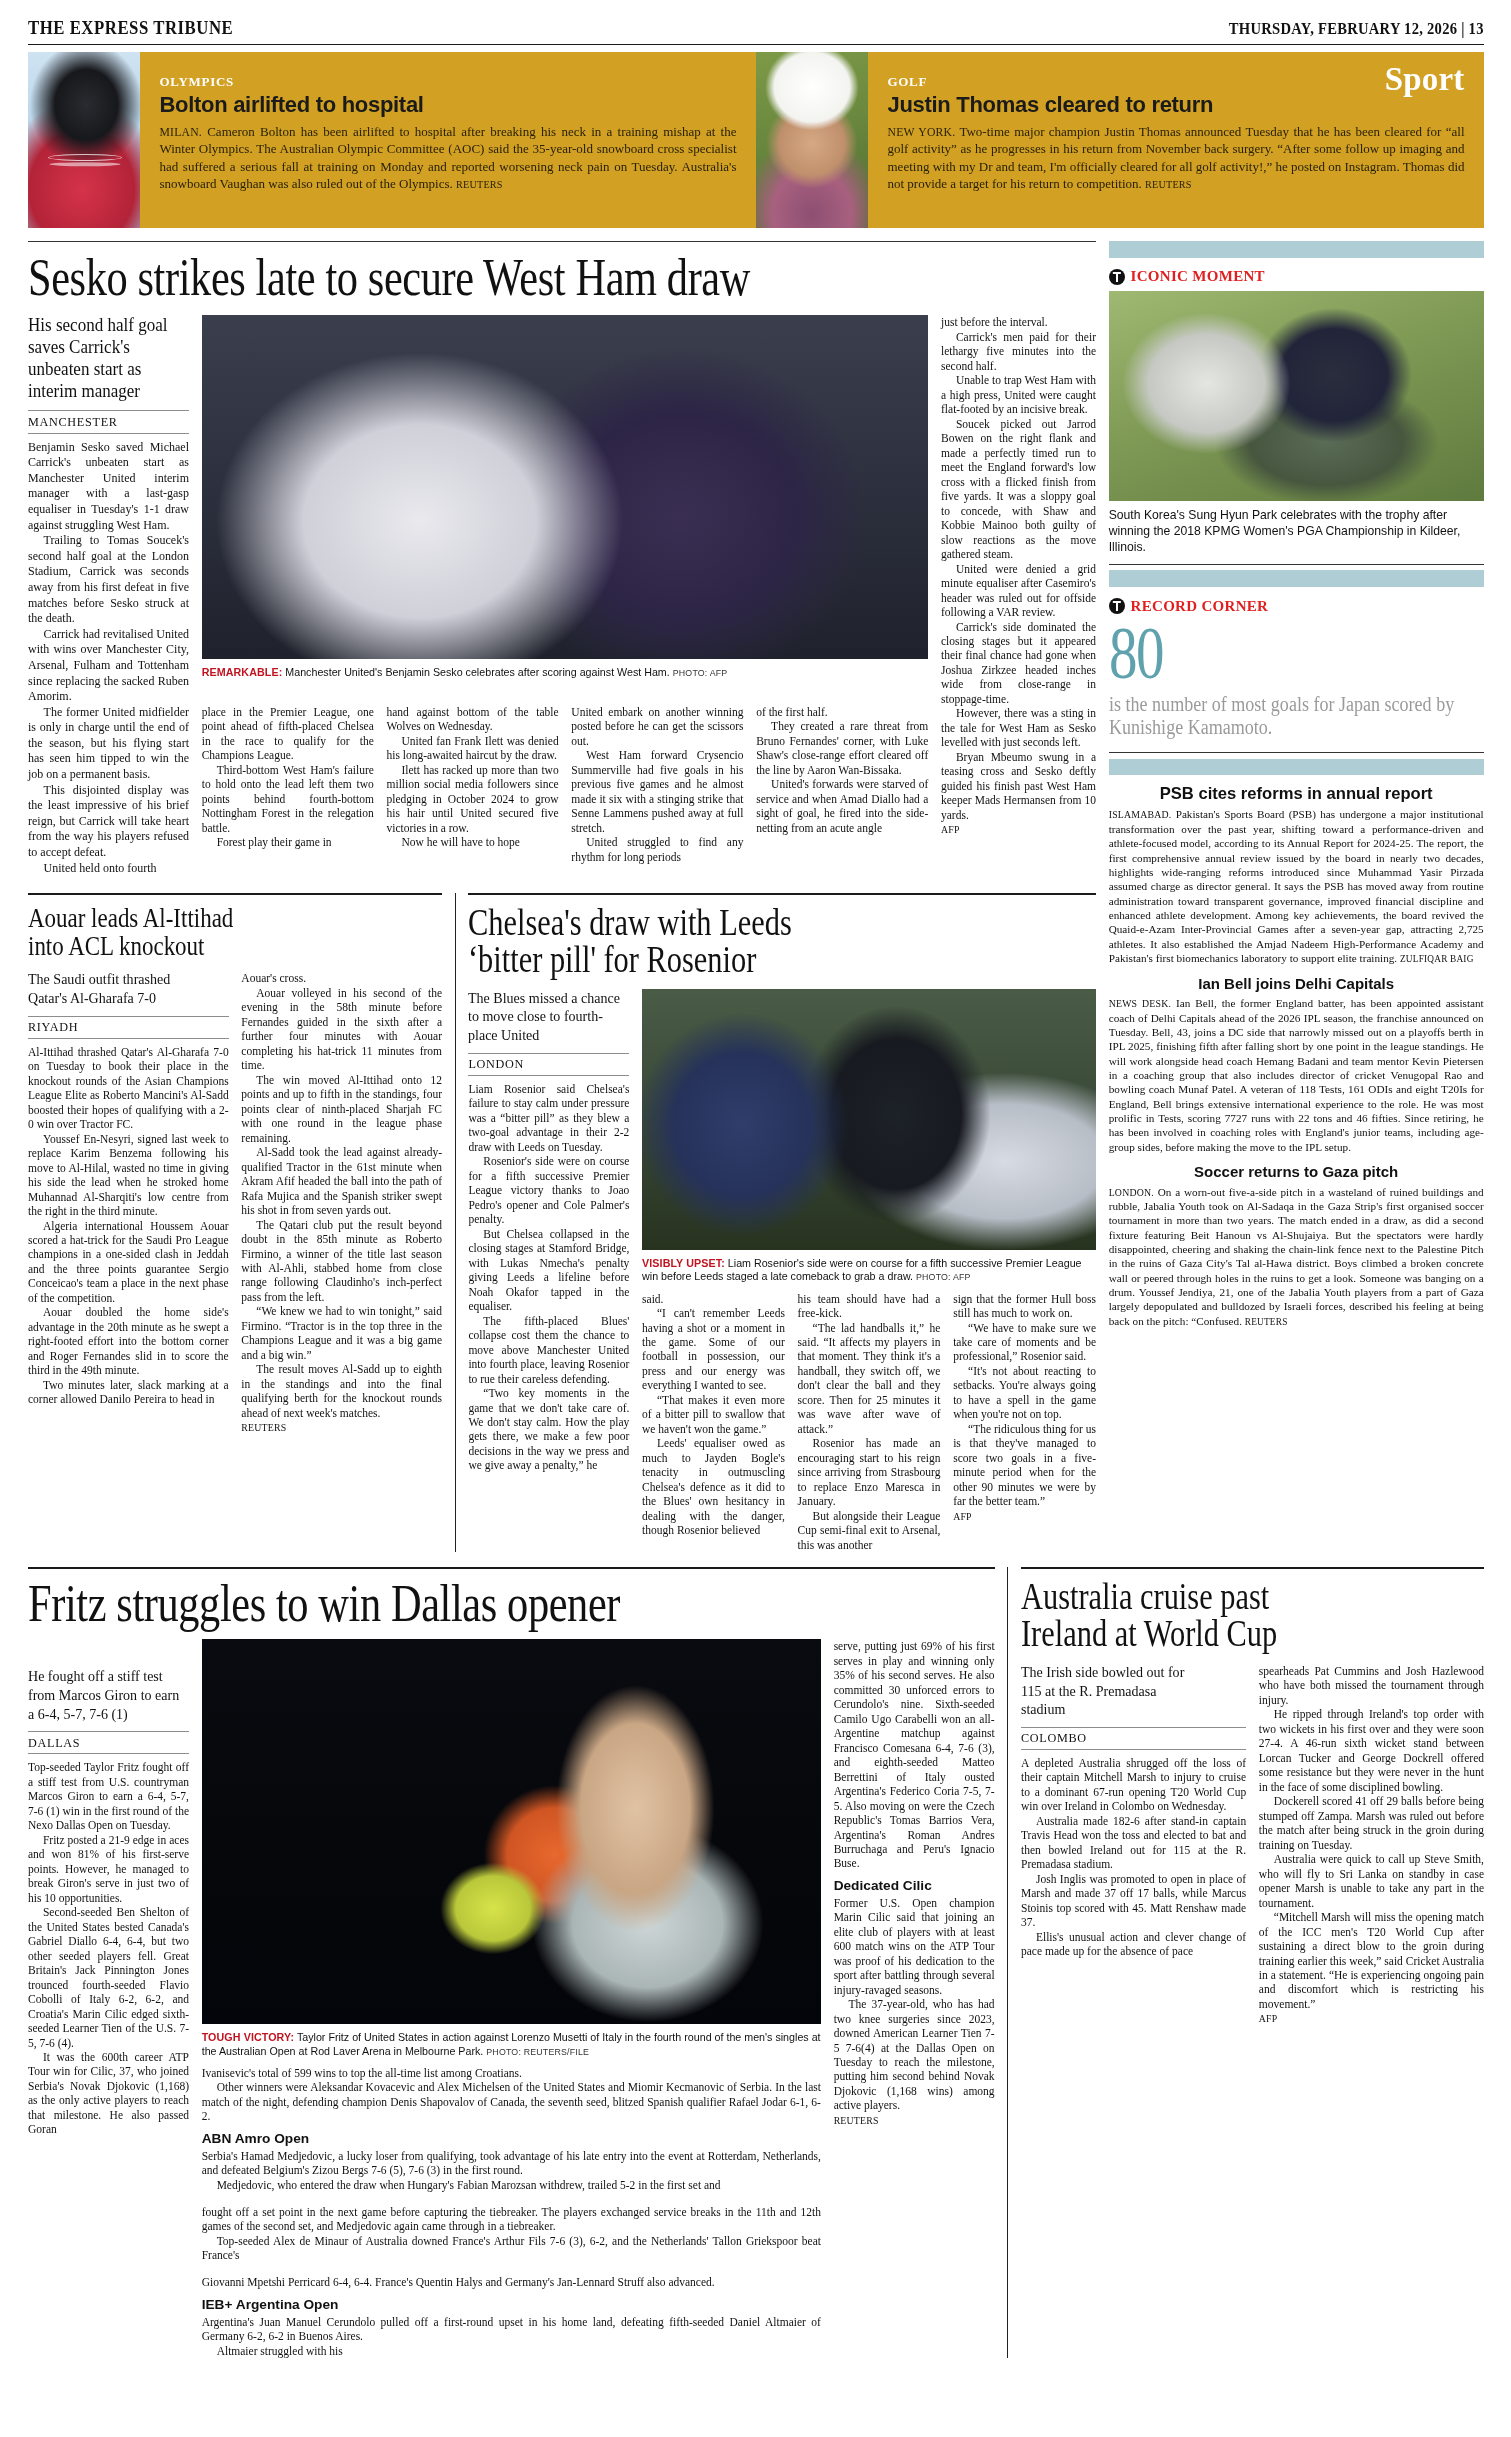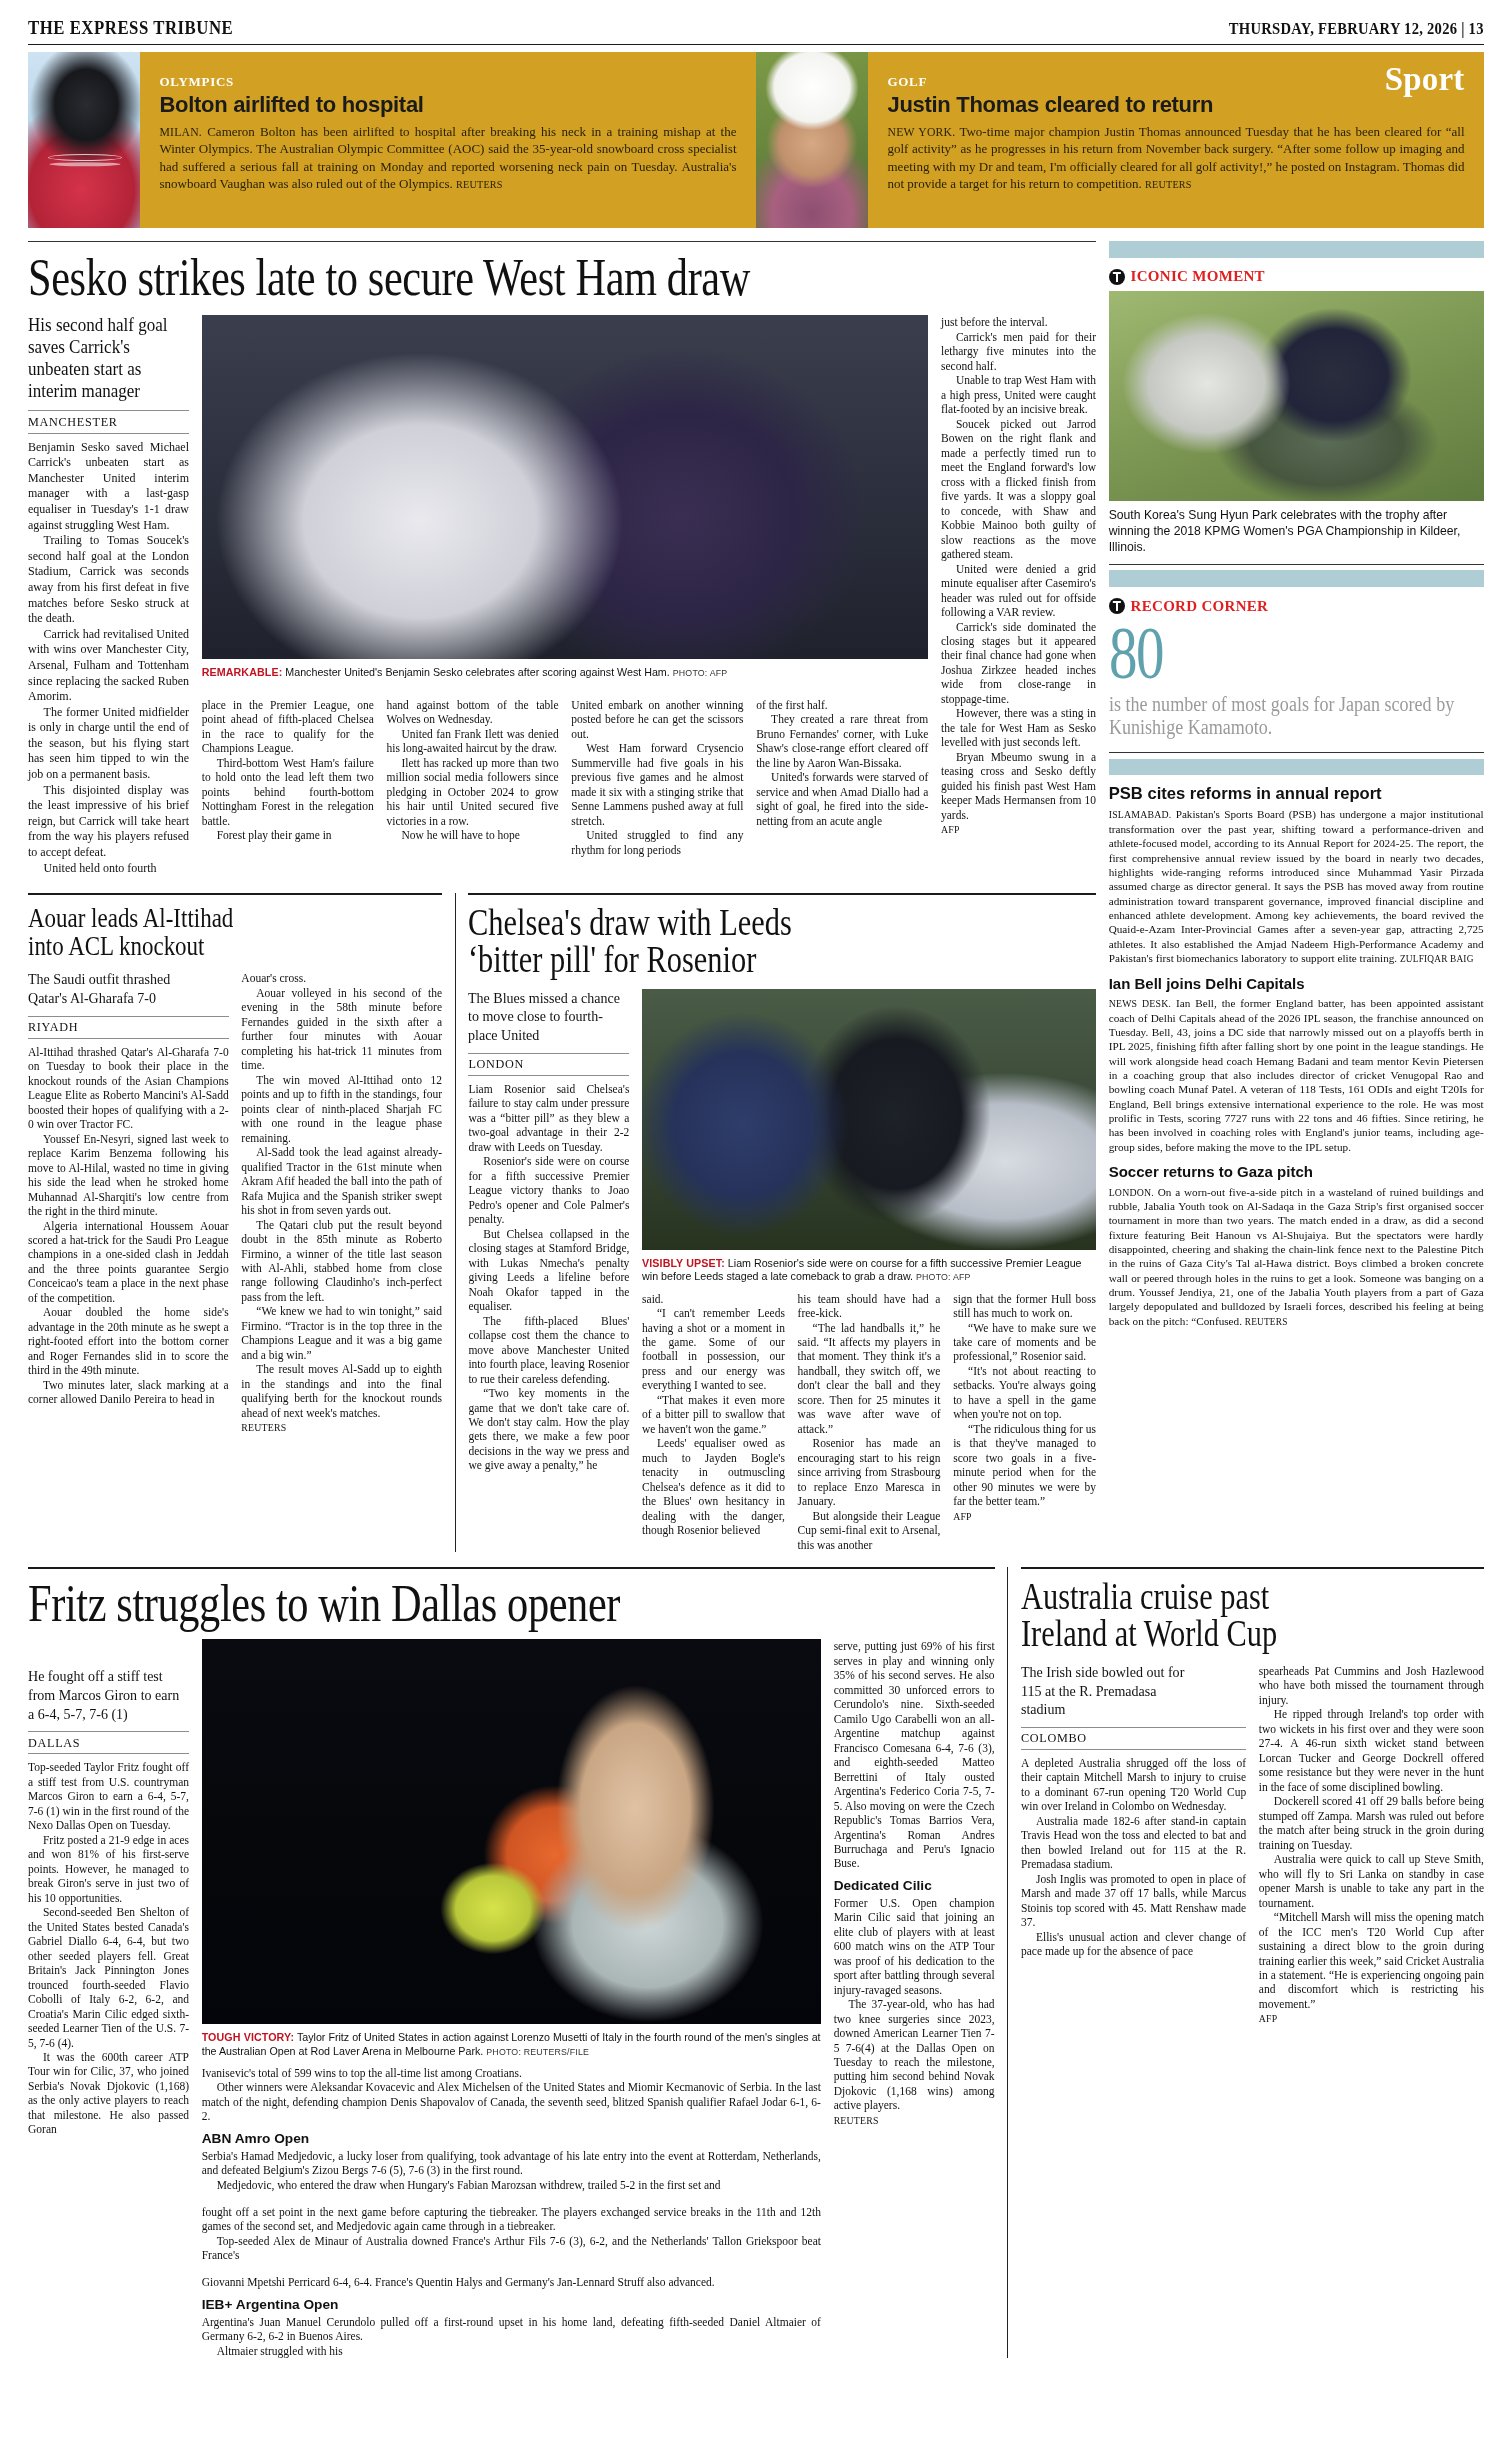--- a/index.html
+++ b/index.html
@@ -185,21 +185,21 @@
     font-size:73px; line-height:0.92; transform:scaleX(0.78);
     transform-origin:left top; letter-spacing:-2px;
   }
   .bigtext {
     color:#9a9a9a; font-family:"Liberation Serif", serif;
     font-size:20.5px; line-height:1.16; transform:scaleX(0.88);
     transform-origin:left top;
   }
   .sb-head {
     font-family:"Liberation Sans", sans-serif; font-weight:700;
-    font-size:16.6px; line-height:1.05; margin:9.8px 0 4.9px 0;
+    font-size:16.6px; line-height:1.05; margin:9.8px 0 4.9px 0;text-align:center;
   }
   .sb-head.sm { font-size:15px; }
   .sb-body { font-size:11.2px; line-height:1.28; text-align:justify; }
   .sb-body .dateline { font-variant:small-caps; font-size:9.8px; letter-spacing:0.2px; }
   .sb-body .src { font-variant:small-caps; font-size:9.3px; letter-spacing:0.2px; }
   .sep-v { width:1px; background:#222; align-self:stretch; }
 </style>
 </head>
 <body>
 
@@ -258,21 +258,21 @@
         </div>
 
         <div class="col" style="flex:1;">
           <div class="photo ph-stadium" style="height:344px;"></div>
           <div class="cap">
             <span class="lead">REMARKABLE:</span>
             <span>Manchester United's Benjamin Sesko celebrates after scoring against West Ham.</span>
             <span class="src">PHOTO: AFP</span>
           </div>
 
-          <div class="cols" style="margin-top:18px;font-family:Liberation Serif, serif;">
+          <div class="cols" style="margin-top:25px;font-family:Liberation Serif, serif;">
             <div class="col">
               <div class="body tight">
                 <p class="first">place in the Premier League, one point ahead of fifth-placed Chelsea in the race to qualify for the Champions League.</p>
                 <p>Third-bottom West Ham's failure to hold onto the lead left them two points behind fourth-bottom Nottingham Forest in the relegation battle.</p>
                 <p>Forest play their game in</p>
               </div>
             </div>
             <div class="col">
               <div class="body tight">
                 <p class="first">hand against bottom of the table Wolves on Wednesday.</p>

